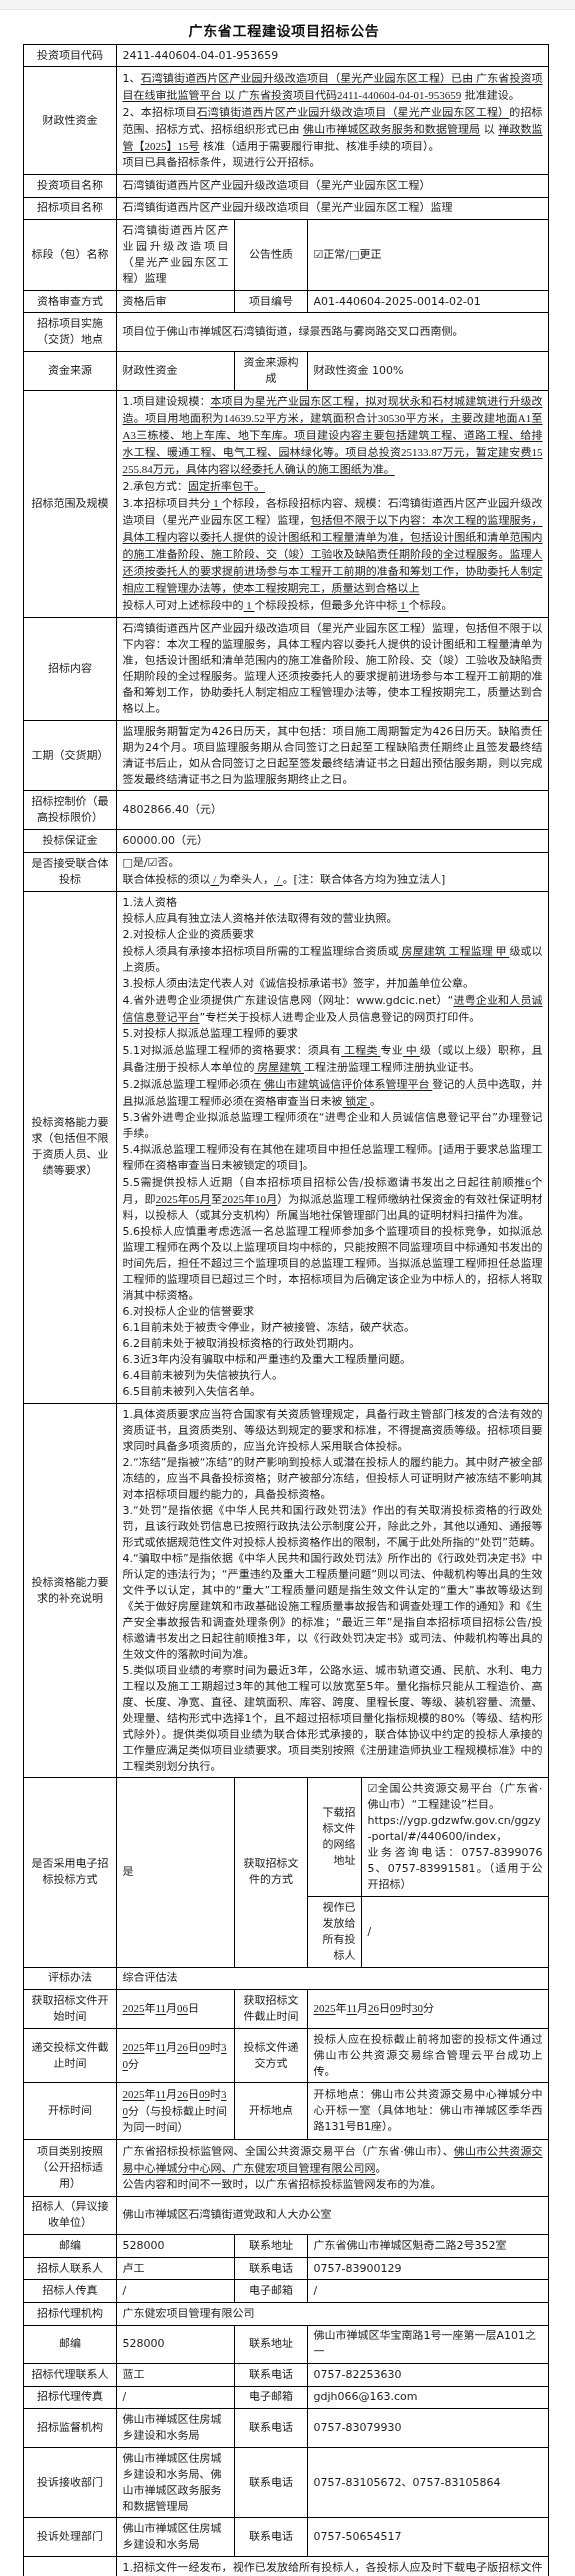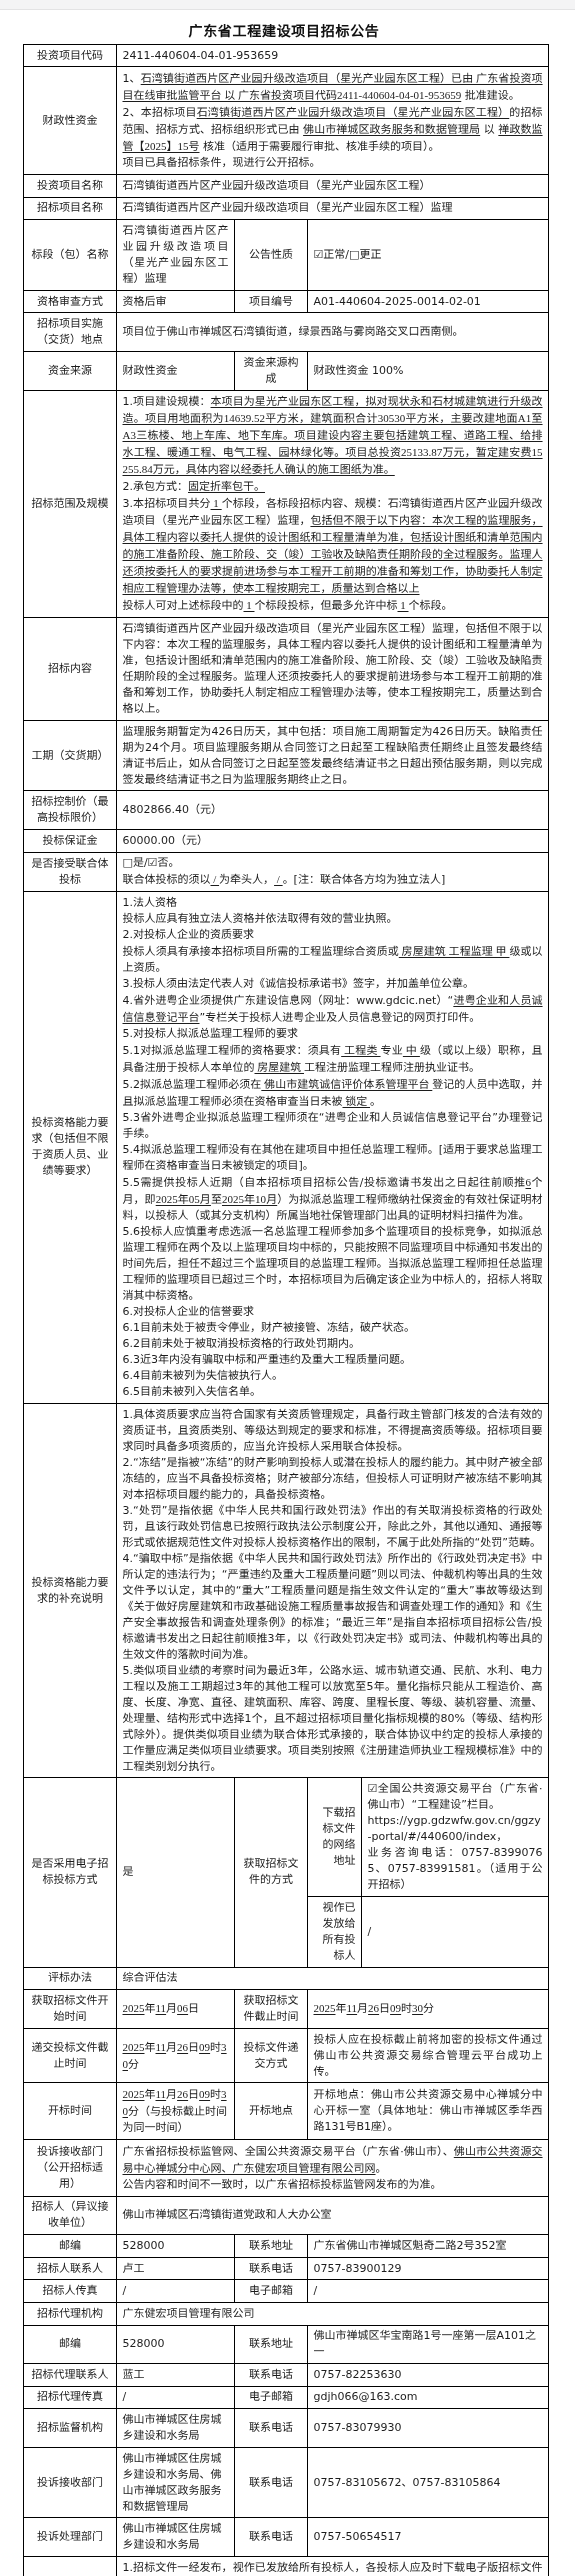--- a/index.html
+++ b/index.html
@@ -164,21 +164,21 @@
   </tr>
 
   <tr>
     <td class="lbl">开标时间</td>
     <td class="ctr"><u>2025</u>年<u>11</u>月<u>26</u>日<u>09</u>时<u>30</u>分（与投标截止时间为同一时间）</td>
     <td class="lbl">开标地点</td>
     <td class="txt" colspan="2">开标地点：佛山市公共资源交易中心禅城分中心开标一室（具体地址：佛山市禅城区季华西路131号B1座）。</td>
   </tr>
 
   <tr>
-    <td class="lbl">投诉接收部门（公开招标适用）</td>
+    <td class="lbl">项目类别按照（公开招标适用）</td>
     <td class="txt" colspan="4">广东省招标投标监管网、全国公共资源交易平台（广东省·佛山市）、<u>佛山市公共资源交易中心禅城分中心网、广东健宏项目管理有限公司网</u>。<br>公告内容和时间不一致时，以广东省招标投标监管网发布的为准。</td>
   </tr>
 
   <tr>
     <td class="lbl">招标人（异议接收单位）</td>
     <td class="ctr" colspan="4">佛山市禅城区石湾镇街道党政和人大办公室</td>
   </tr>
 
   <tr>
     <td class="lbl">邮编</td>

